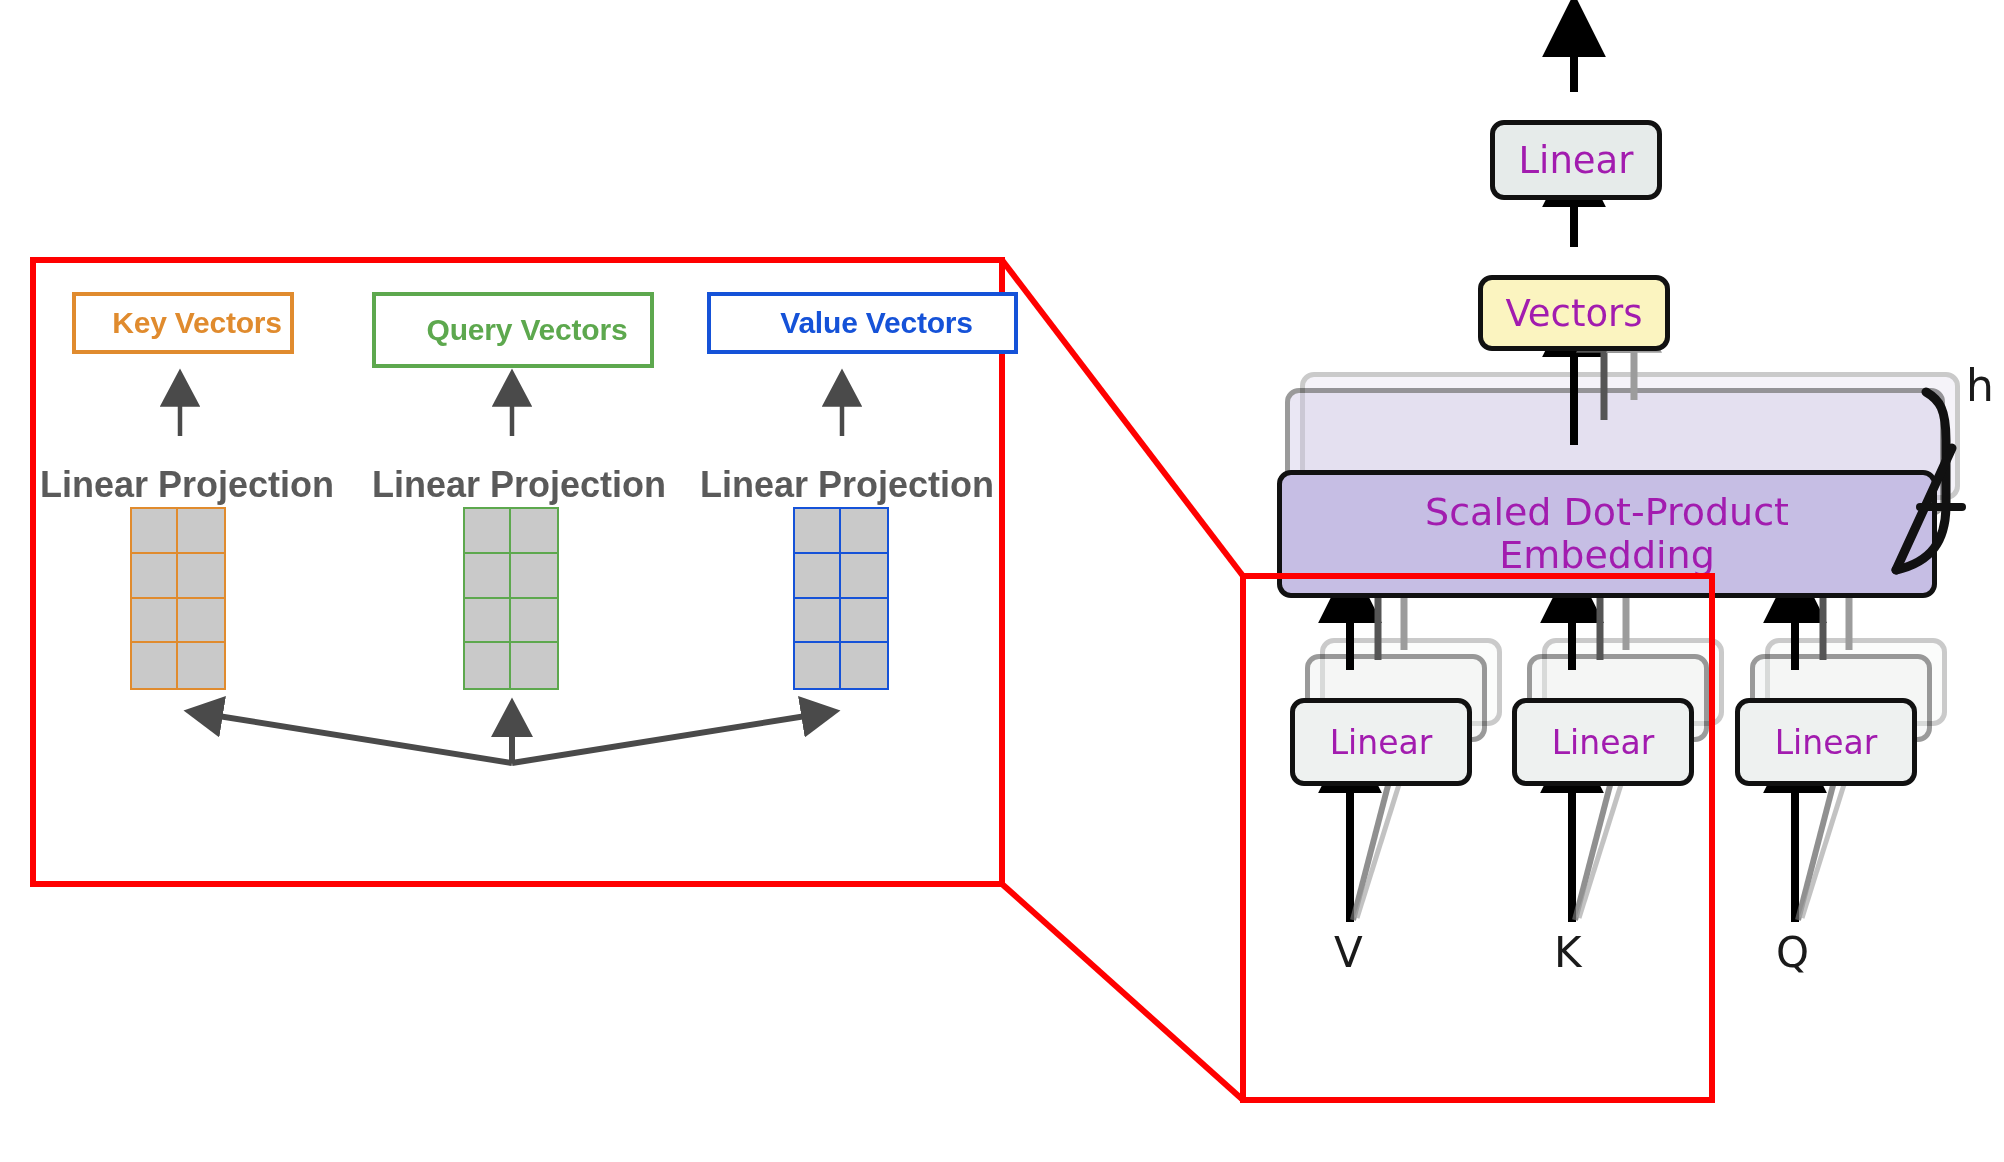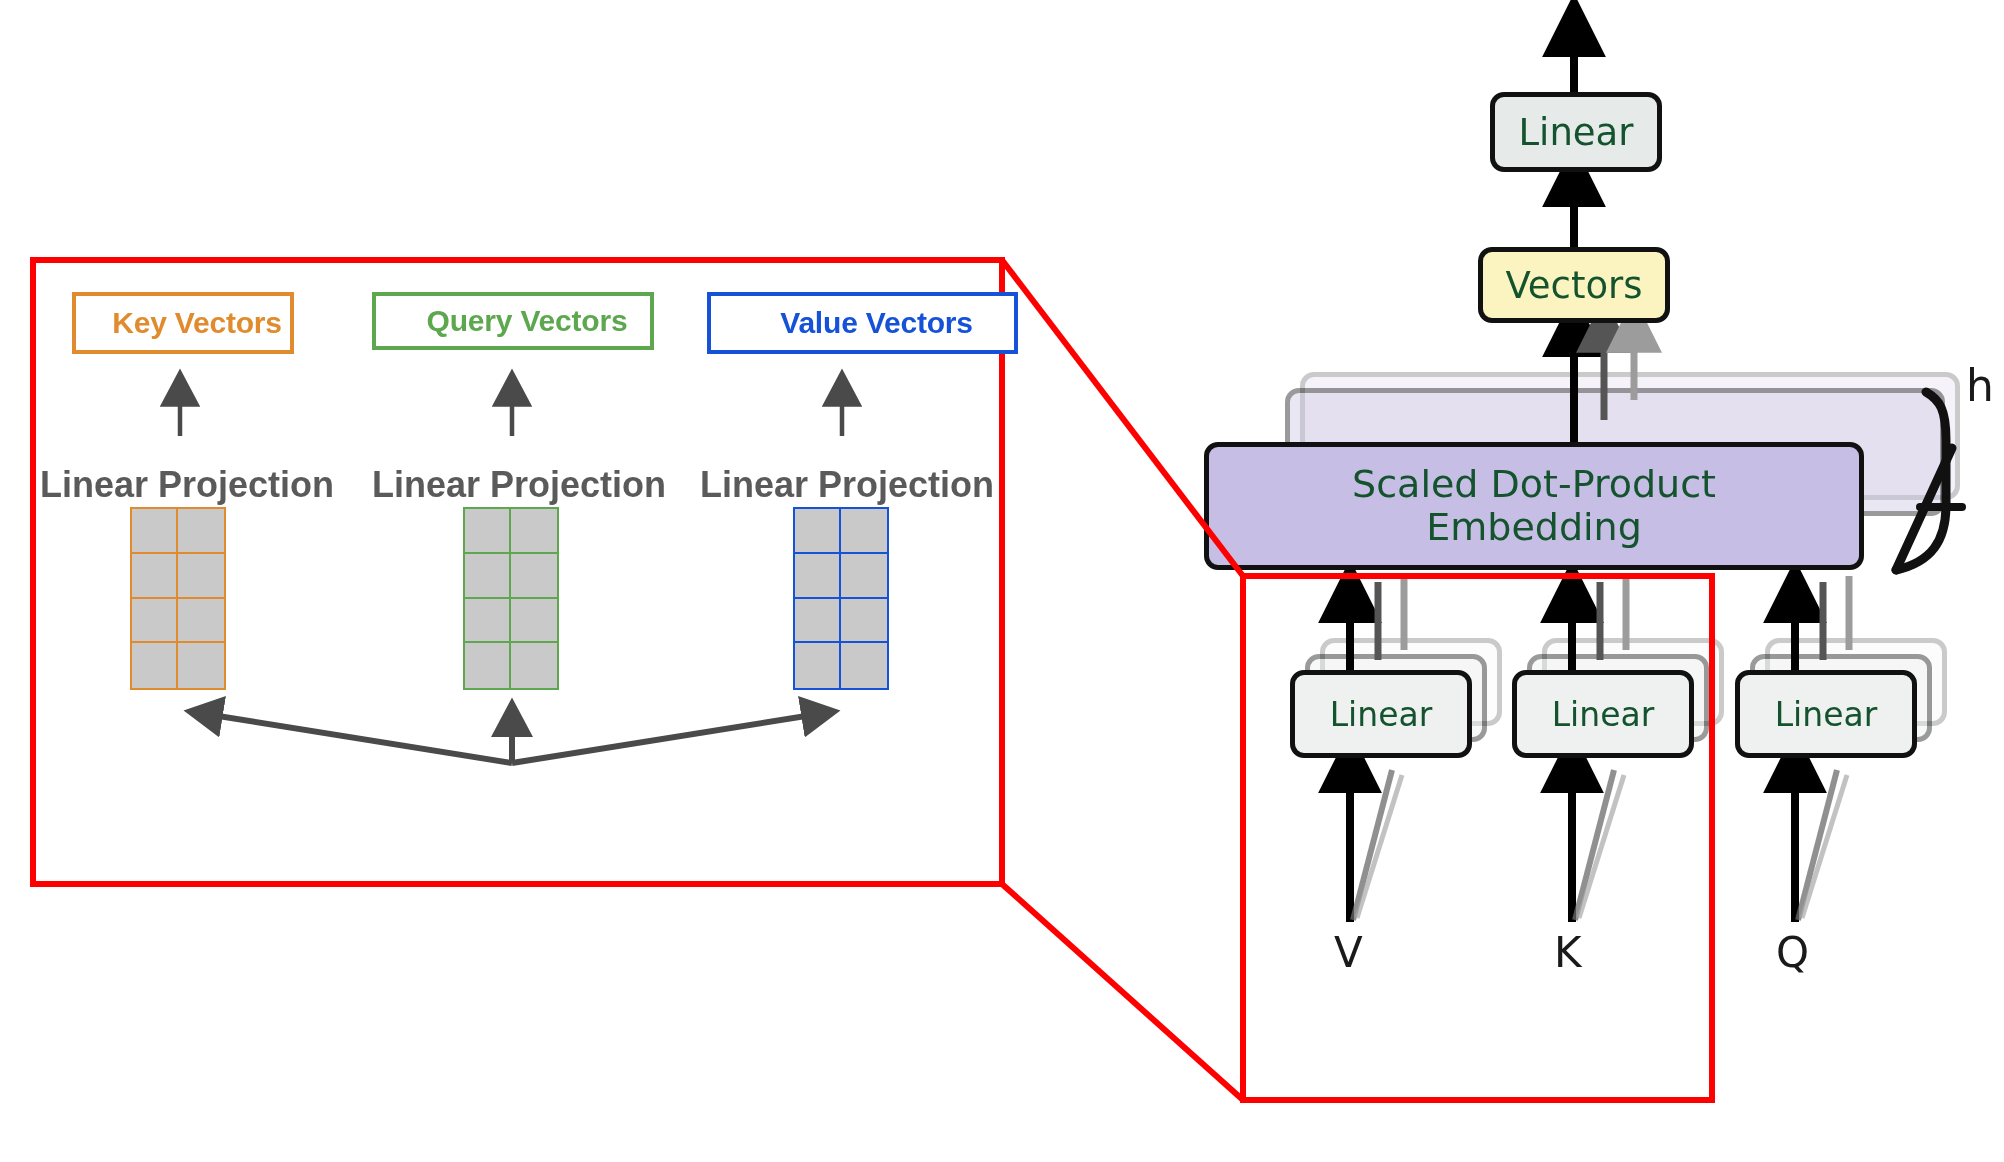--- a/index.html
+++ b/index.html
@@ -97,24 +97,25 @@
     white-space: nowrap;
     z-index: 7;
   }
 
   .rbox {
     position: absolute;
     border: 5px solid #111111;
     border-radius: 14px;
     display: flex; align-items: center; justify-content: center;
     font-size: 37px;
-    color: #14532d;
+    color: #a21caf;
     font-family: "DejaVu Sans", sans-serif;
     white-space: nowrap;
     z-index: 4;
+    margin-top: 28px;
   }
   .rbox.linear-top { background: #E6EBEA; }
   .rbox.concat    { background: #FBF4C0; }
   .rbox.attention {
     background: #C6BEE4;
     line-height: 1.12;
     text-align: center;
     flex-direction: column;
     font-size: 38px;
     z-index: 4;
@@ -161,21 +162,21 @@
   <svg id="connector-svg" class="overlay">
     <line x1="1002" y1="260" x2="1243" y2="576" stroke="#FF0000" stroke-width="6"></line>
     <line x1="1002" y1="884" x2="1243" y2="1100" stroke="#FF0000" stroke-width="6"></line>
   </svg>
 
   <div id="detail-panel"></div>
 
   <div class="vec-box key" style="left:72px; top:292px; width:222px; height:62px; z-index:6;">
     <span>Key Vectors</span>
   </div>
-  <div class="vec-box query" style="left:372px; top:292px; width:282px; height:58px; z-index:6;">
+  <div class="vec-box query" style="left:372px; top:292px; width:282px; height:76px; z-index:6;">
     <span>Query Vectors</span>
   </div>
   <div class="vec-box value" style="left:707px; top:292px; width:311px; height:62px; z-index:6;">
     <span>Value Vectors</span>
   </div>
 
   <div class="proj-label" style="left:40px; top:464px; width:285px; z-index:6;">Linear Projection</div>
   <div class="proj-label" style="left:372px; top:464px; width:285px; z-index:6;">Linear Projection</div>
   <div class="proj-label" style="left:700px; top:464px; width:285px; z-index:6;">Linear Projection</div>
 
@@ -298,21 +299,21 @@
     <path d="M1579,918 L1624,775" stroke="#a8a8a8" stroke-width="5" fill="none" opacity="0.7"></path>
 
     <line x1="1795" y1="922" x2="1795" y2="758" stroke="#000000" stroke-width="8" marker-end="url(#bk)"></line>
     <path d="M1798,920 L1837,770" stroke="#6b6b6b" stroke-width="6" fill="none" opacity="0.75"></path>
     <path d="M1802,918 L1847,775" stroke="#a8a8a8" stroke-width="5" fill="none" opacity="0.7"></path>
   </svg>
 
   <div class="ghost b" style="left:1300px; top:372px; width:660px; height:128px; background:#D3CDE8;"></div>
   <div class="ghost a" style="left:1285px; top:388px; width:660px; height:128px; background:#CEC7E6;"></div>
 
-  <div class="rbox attention" style="left:1204px; top:442px; width:660px; height:128px;">
+  <div class="rbox attention" style="left:1277px; top:442px; width:660px; height:128px;">
     <span>Scaled Dot-Product</span>
     <span>Embedding</span>
   </div>
 
   <svg id="h-svg" class="overlay">
     <path d="M1896,570 C1932,562 1946,540 1946,505 L1946,440 C1946,410 1940,400 1926,392" stroke="#111111" stroke-width="9" fill="none" stroke-linecap="round"></path>
     <line x1="1896" y1="570" x2="1952" y2="448" stroke="#111111" stroke-width="9" stroke-linecap="round"></line>
     <line x1="1920" y1="507" x2="1962" y2="507" stroke="#111111" stroke-width="8" stroke-linecap="round"></line>
   </svg>
   <div id="h-label">h</div>

